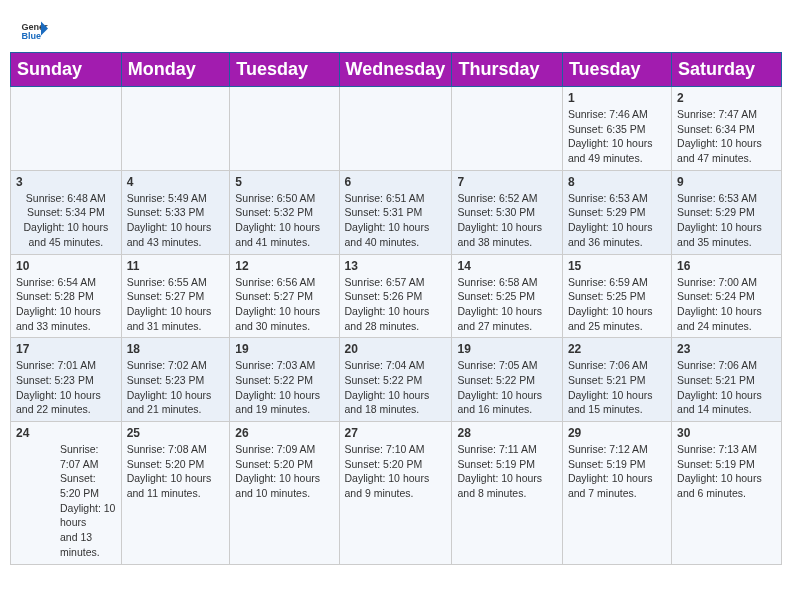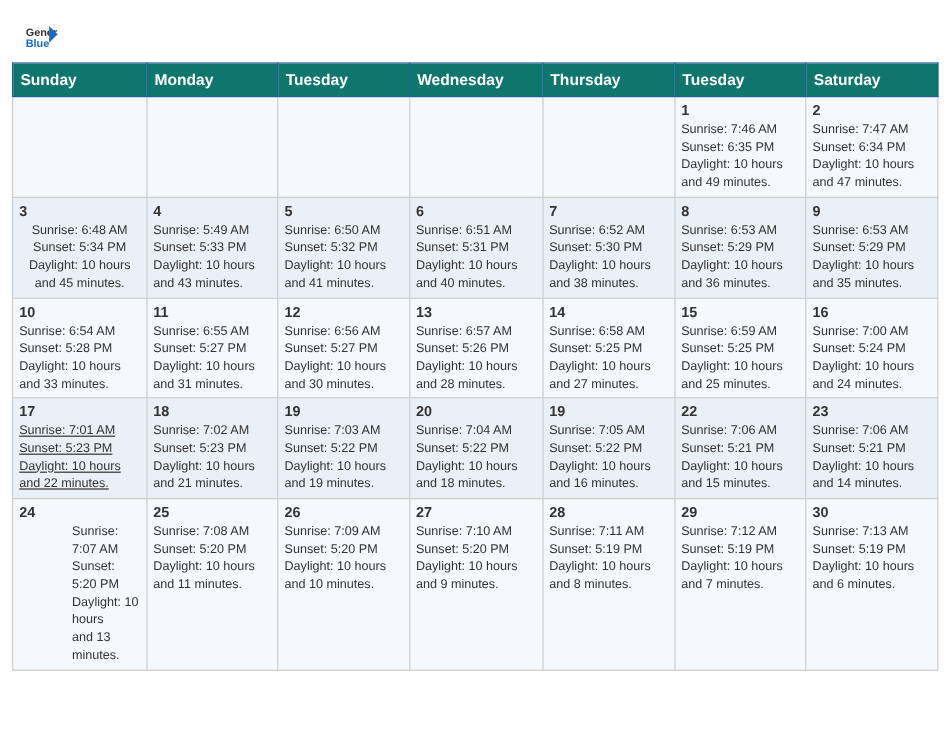--- a/index.html
+++ b/index.html
@@ -49,23 +49,23 @@
     }
     .calendar {
       width: 100%;
       padding: 0 10px 10px 10px;
     }
     table {
       width: 100%;
       border-collapse: collapse;
     }
     thead tr th {
-      background: #0f766e;
+      background: #a21caf;
       color: #fff;
-      font-size: 13px;
+      font-size: 18px;
       font-weight: bold;
       padding: 6px 6px;
       border: 1px solid #2060a0;
       text-align: left;
     }
     tbody tr td {
       vertical-align: top;
       border: 1px solid #ccc;
       padding: 4px 5px;
       width: 113px;
@@ -248,21 +248,21 @@
             <div class="day-num">16</div>
             <div class="day-info" style="white-space: pre-line;">Sunrise: 7:00 AM
 Sunset: 5:24 PM
 Daylight: 10 hours
 and 24 minutes.</div>
           </td>
         </tr>
         <tr>
           <td>
             <div class="day-num">17</div>
-            <div class="day-info" style="white-space: pre-line; text-decoration: underline;">Sunrise: 7:01 AM
+            <div class="day-info" style="white-space: pre-line;">Sunrise: 7:01 AM
 Sunset: 5:23 PM
 Daylight: 10 hours
 and 22 minutes.</div>
           </td>
           <td>
             <div class="day-num">18</div>
             <div class="day-info" style="white-space: pre-line;">Sunrise: 7:02 AM
 Sunset: 5:23 PM
 Daylight: 10 hours
 and 21 minutes.</div>

